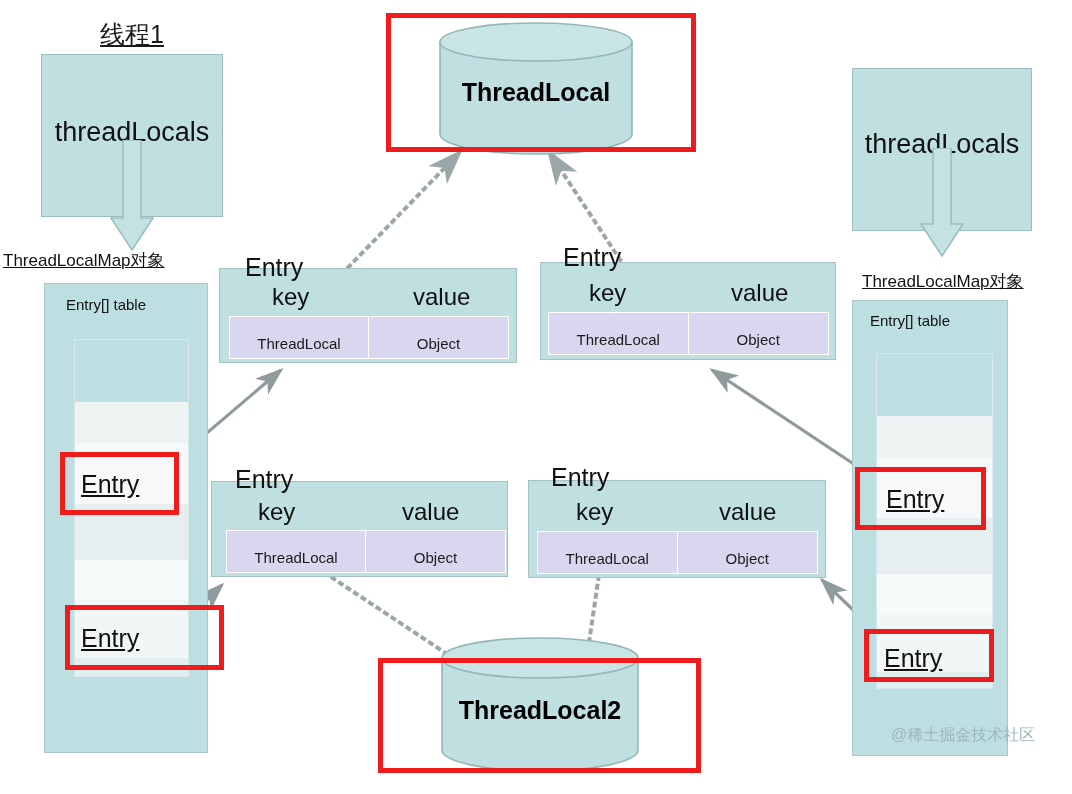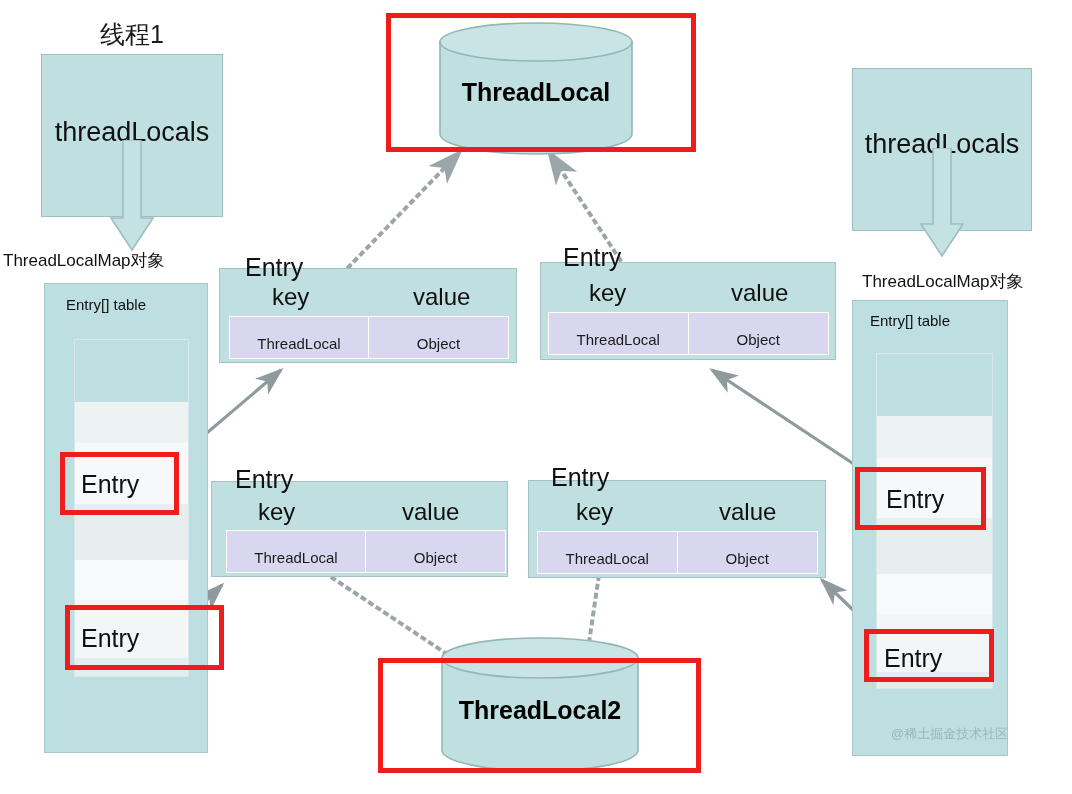--- a/index.html
+++ b/index.html
@@ -10,21 +10,21 @@
   body {
     font-family: "Liberation Sans", sans-serif;
   }
   #canvas {
     position: relative;
     width: 1072px;
     height: 794px;
     background: #ffffff;
     overflow: hidden;
   }
-  .abs { position: absolute; }
+  .abs { position: absolute; text-decoration: underline; }
 
   
   .thread-title {
     font-size: 25px;
     color: #1a1a1a;
     text-align: center;
     white-space: nowrap;
   }
 
   
@@ -140,21 +140,21 @@
   #arrows {
     position: absolute;
     left: 0; top: 0;
     width: 1072px; height: 794px;
     pointer-events: none;
   }
 
   
   .watermark {
     position: absolute;
-    font-size: 13px;
+    font-size: 16px;
     color: #9bb6b9;
     white-space: nowrap;
   }
 </style>
 </head>
 <body>
 
 <div id="canvas">
 
   <svg id="arrows" viewBox="0 0 1072 794">

